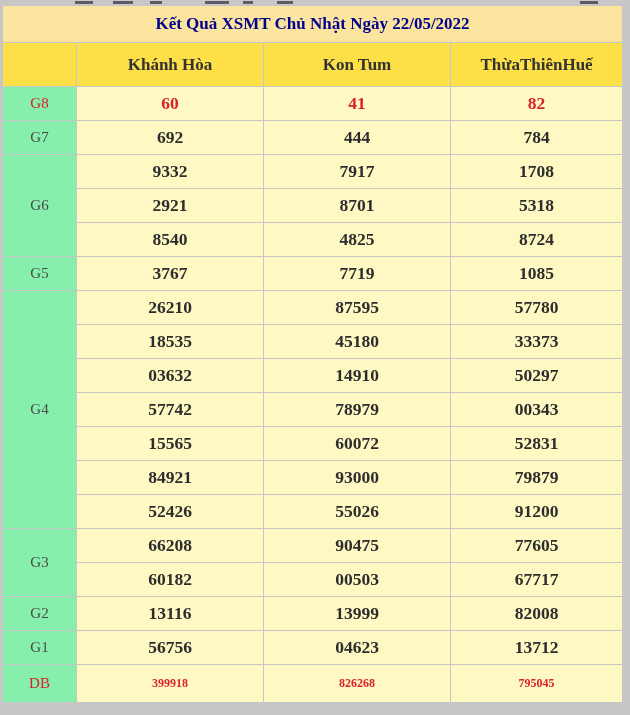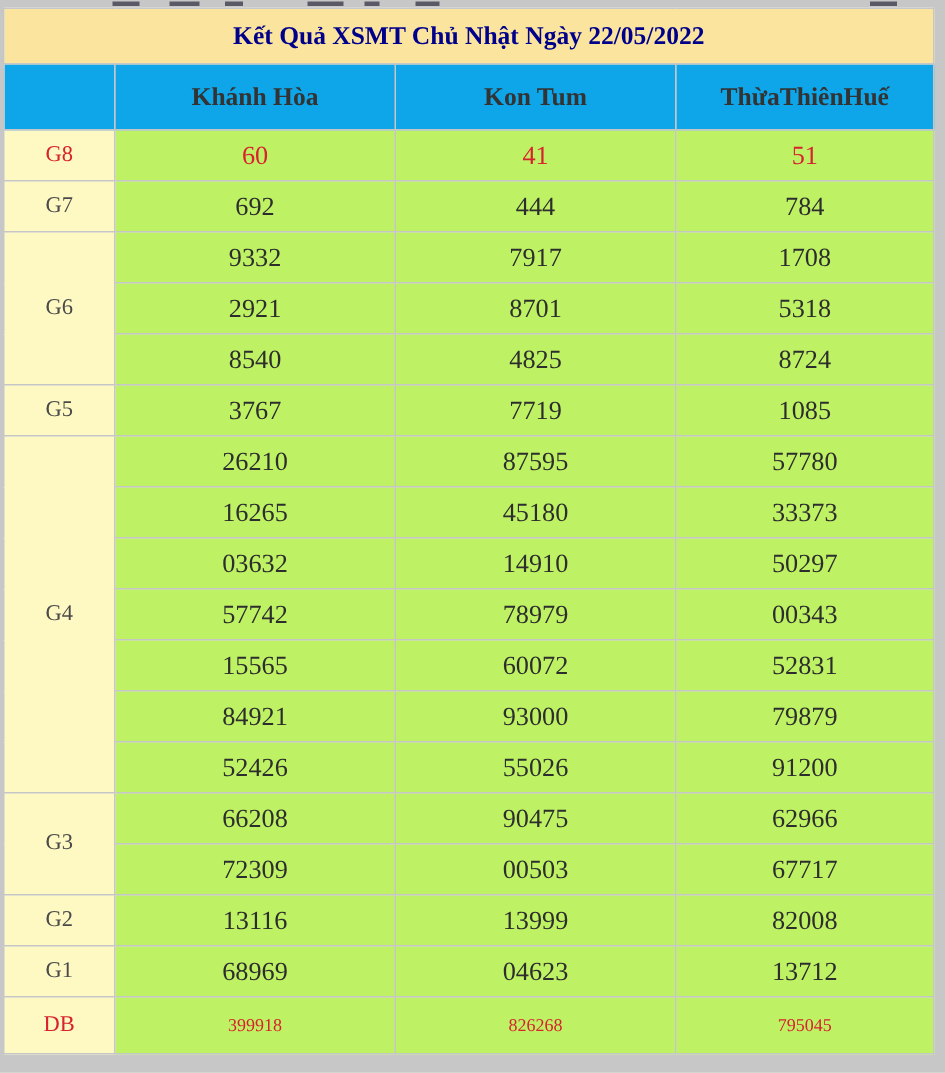--- a/index.html
+++ b/index.html
@@ -50,34 +50,34 @@
     font-weight: bold;
     font-size: 17px;
     height: 36px;
     border-color: #c9b97f #c6c6c6 #cfcfcf #c6c6c6;
   }
   .col-header {
     font-weight: bold;
     font-size: 17px;
     color: #333333;
     height: 43px;
-    background: #0ea5e9;
+    background: #fde047;
   }
   .prize {
     font-size: 15px;
     font-weight: normal;
     color: #4a4a4a;
-    background: #fef9c3;
+    background: #86efac;
   }
   .val {
     font-size: 17.5px;
-    font-weight: normal;
+    font-weight: bold;
     color: #2d2d2d;
     height: 33px;
-    background: #bef264;
+    background: #fef9c3;
   }
   .hl { color: #d8222e; }
   .db-row .val {
     height: 37px;
     font-size: 12px;
   }
 </style>
 </head>
 <body>
 
@@ -109,21 +109,21 @@
         <th class="col-header">Khánh Hòa</th>
         <th class="col-header">Kon Tum</th>
         <th class="col-header">ThừaThiênHuế</th>
       </tr>
     </thead>
     <tbody>
         <tr>
           <td rowspan="1" class="prize hl">G8</td>
           <td class="val hl">60</td>
           <td class="val hl">41</td>
-          <td class="val hl">51</td>
+          <td class="val hl">82</td>
         </tr>
         <tr>
           <td rowspan="1" class="prize">G7</td>
           <td class="val">692</td>
           <td class="val">444</td>
           <td class="val">784</td>
         </tr>
         <tr>
           <td rowspan="3" class="prize">G6</td>
           <td class="val">9332</td>
@@ -146,21 +146,21 @@
           <td class="val">7719</td>
           <td class="val">1085</td>
         </tr>
         <tr>
           <td rowspan="7" class="prize">G4</td>
           <td class="val">26210</td>
           <td class="val">87595</td>
           <td class="val">57780</td>
         </tr>
         <tr>
-          <td class="val">16265</td>
+          <td class="val">18535</td>
           <td class="val">45180</td>
           <td class="val">33373</td>
         </tr>
         <tr>
           <td class="val">03632</td>
           <td class="val">14910</td>
           <td class="val">50297</td>
         </tr>
         <tr>
           <td class="val">57742</td>
@@ -179,36 +179,36 @@
         </tr>
         <tr>
           <td class="val">52426</td>
           <td class="val">55026</td>
           <td class="val">91200</td>
         </tr>
         <tr>
           <td rowspan="2" class="prize">G3</td>
           <td class="val">66208</td>
           <td class="val">90475</td>
-          <td class="val">62966</td>
-        </tr>
-        <tr>
-          <td class="val">72309</td>
+          <td class="val">77605</td>
+        </tr>
+        <tr>
+          <td class="val">60182</td>
           <td class="val">00503</td>
           <td class="val">67717</td>
         </tr>
         <tr>
           <td rowspan="1" class="prize">G2</td>
           <td class="val">13116</td>
           <td class="val">13999</td>
           <td class="val">82008</td>
         </tr>
         <tr>
           <td rowspan="1" class="prize">G1</td>
-          <td class="val">68969</td>
+          <td class="val">56756</td>
           <td class="val">04623</td>
           <td class="val">13712</td>
         </tr>
         <tr class="db-row">
           <td rowspan="1" class="prize hl">DB</td>
           <td class="val hl">399918</td>
           <td class="val hl">826268</td>
           <td class="val hl">795045</td>
         </tr>
       </tbody>

